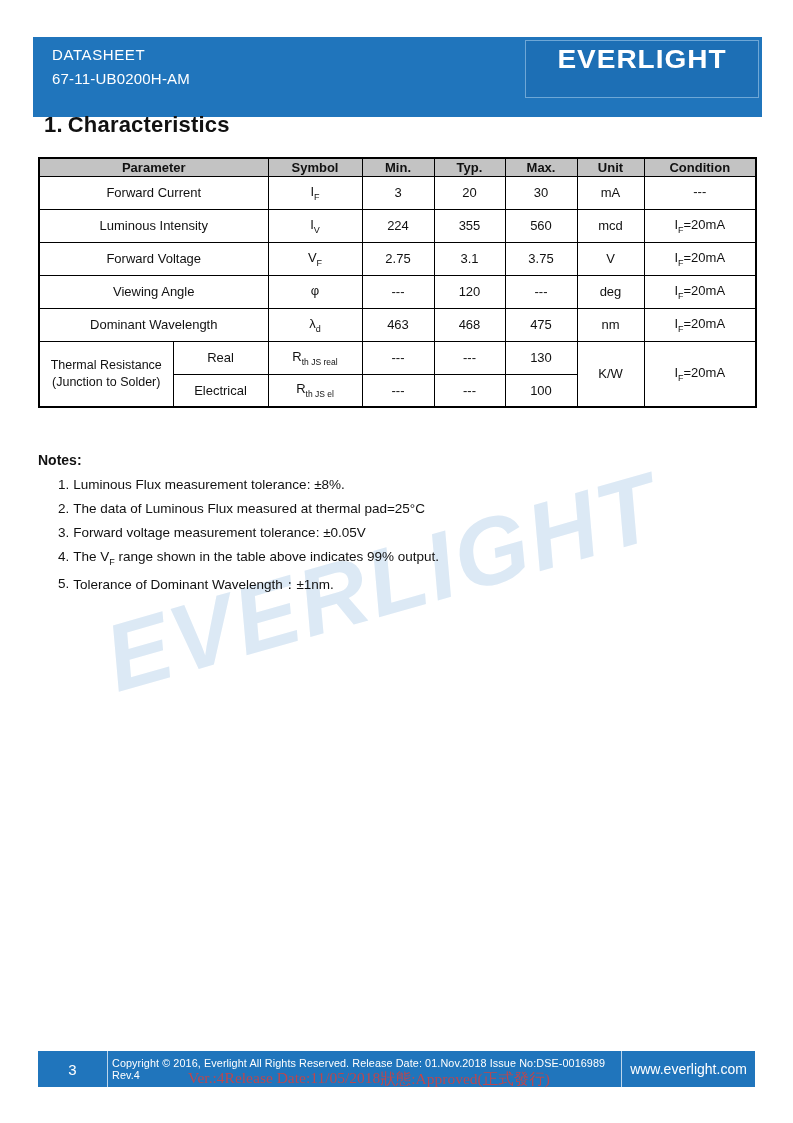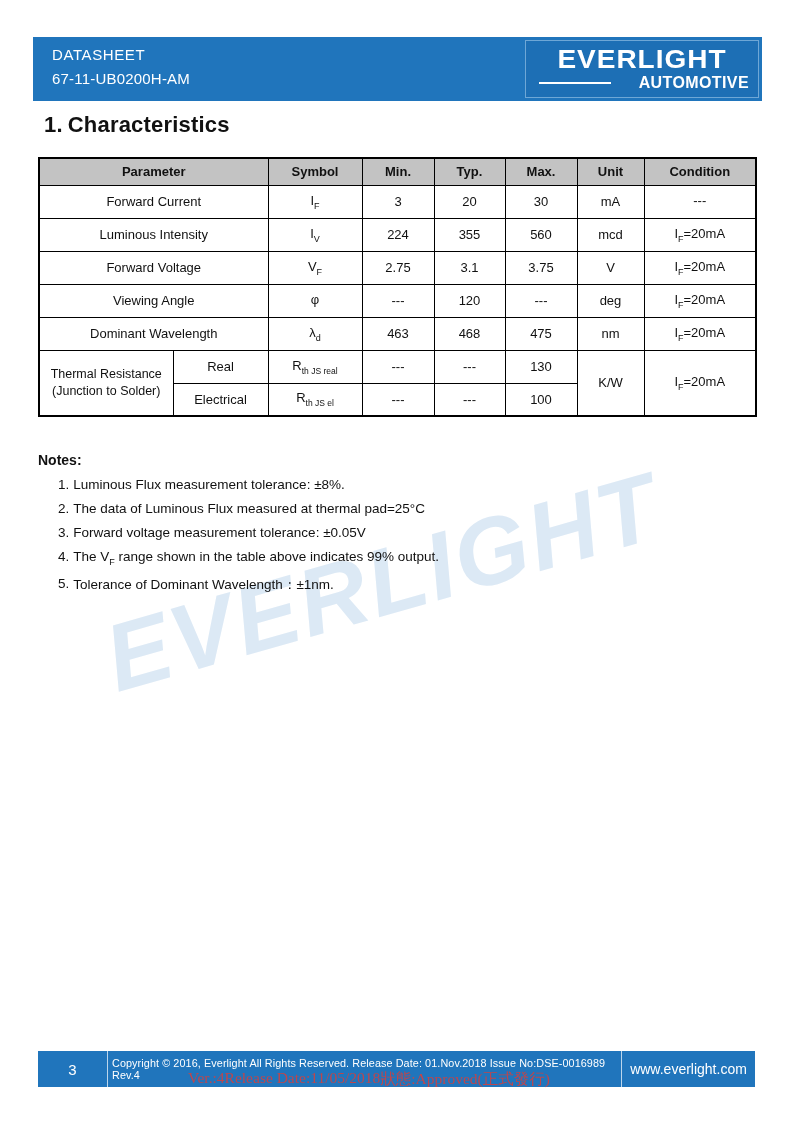--- a/index.html
+++ b/index.html
@@ -9,21 +9,21 @@
     width: 793px; height: 1123px;
     background: #ffffff;
     font-family: "Liberation Sans", sans-serif;
     overflow: hidden;
     margin: 0 auto;
   }
 
   
   .header-band {
     position: absolute; left: 33px; top: 37px;
-    width: 729px; height: 64px;
+    width: 729px; height: 80px;
     background: #2075bc;
   }
   .doc-info { position: absolute; left: 19px; top: 9px; color: #ffffff; }
   .doc-type { font-size: 15px; letter-spacing: 0.6px; }
   .part-number { font-size: 15px; margin-top: 7px; letter-spacing: 0.2px; }
   .logo-box {
     position: absolute; right: 3px; top: 3px;
     width: 234px; height: 58px;
     background: #1d6fb5;
     border: 1px solid #6ea7d6;
@@ -56,21 +56,21 @@
     font-size: 13px; color: #111111;
     border: 2px solid #000000;
   }
   .char-table td, .char-table th {
     border: 1px solid #000000;
     text-align: center; vertical-align: middle;
     padding: 0 2px;
     font-weight: normal;
   }
   .char-table thead th {
-    background: #c3c3c3; font-weight: bold; height: 27px;
+    background: #c3c3c3; font-weight: bold; height: 18px;
   }
   .char-table tbody tr { height: 33px; }
   .char-table sub { font-size: 9px; }
   .char-table .sub-long { font-size: 8.5px; }
   .param-group-cell { font-size: 12.5px; line-height: 1.35; }
 
   
   .notes { position: absolute; left: 38px; top: 452px; z-index: 2; color: #111111; }
   .notes-title { font-weight: bold; font-size: 14px; }
   .note-line { margin: 9px 0 0 20px; font-size: 13.5px; display: flex; }
@@ -129,24 +129,20 @@
 
   <div class="watermark">EVERLIGHT</div>
 
   <div class="header-band">
     <div class="doc-info">
       <div class="doc-type">DATASHEET</div>
       <div class="part-number">67-11-UB0200H-AM</div>
     </div>
     <div class="logo-box">
       <div class="brand-name">EVERLIGHT</div>
-      <div class="logo-sub">
-        <span class="logo-line"></span>
-        <span class="brand-division">AUTOMOTIVE</span>
-      </div>
     </div>
   </div>
 
   <div class="section-title">
     <span class="st-num">1.</span><span class="st-text">Characteristics</span>
   </div>
 
   <table class="char-table">
     <colgroup>
       <col style="width:134px">

